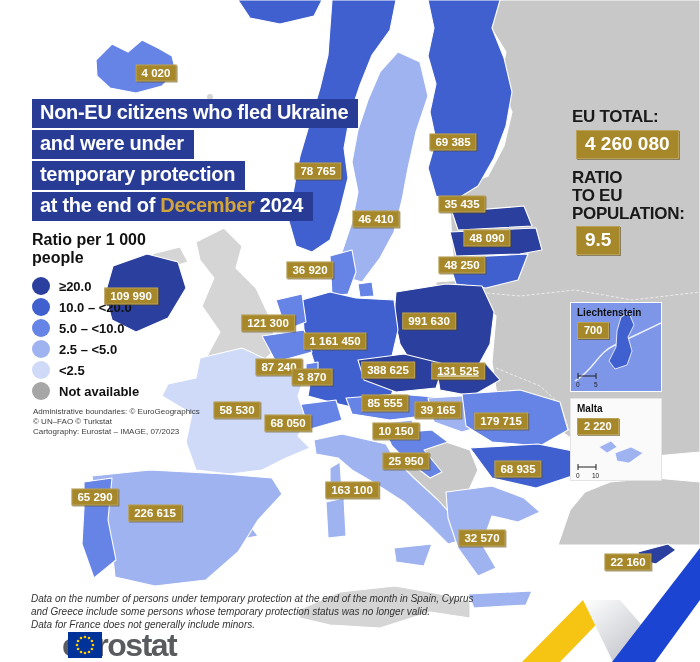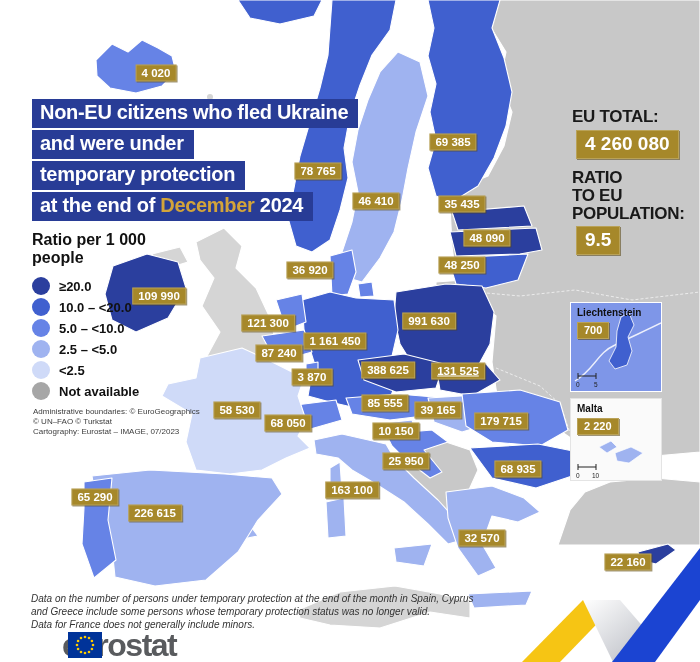--- a/index.html
+++ b/index.html
@@ -207,31 +207,31 @@
       <line x1="25" y1="65" x2="25" y2="71" stroke="#222" stroke-width="1"></line>
       <text x="5" y="79" class="scale-txt">0</text>
       <text x="21" y="79" class="scale-txt">10</text>
     </svg>
     <span class="inset-title">Malta</span>
     <span class="gold-badge">2 220</span>
   </div>
 
   <div id="badges">
       <div class="map-badge" style="left: 156px; top: 73px;">4 020</div>
-      <div class="map-badge" style="left: 131px; top: 296px; margin-left: 28px;">109 990</div>
+      <div class="map-badge" style="left: 131px; top: 296px;">109 990</div>
       <div class="map-badge" style="left: 318px; top: 171px;">78 765</div>
-      <div class="map-badge" style="left: 376px; top: 201px; text-align: right;">46 410</div>
+      <div class="map-badge" style="left: 376px; top: 219px; text-align: right;">46 410</div>
       <div class="map-badge" style="left: 453px; top: 142px;">69 385</div>
       <div class="map-badge" style="left: 462px; top: 204px;">35 435</div>
       <div class="map-badge" style="left: 487px; top: 238px;">48 090</div>
       <div class="map-badge" style="left: 462px; top: 265px;">48 250</div>
       <div class="map-badge" style="left: 310px; top: 270px;">36 920</div>
       <div class="map-badge" style="left: 268px; top: 323px;">121 300</div>
       <div class="map-badge" style="left: 335px; top: 341px;">1 161 450</div>
-      <div class="map-badge" style="left: 279px; top: 353px;">87 240</div>
+      <div class="map-badge" style="left: 279px; top: 367px;">87 240</div>
       <div class="map-badge" style="left: 312px; top: 377px;">3 870</div>
       <div class="map-badge" style="left: 429px; top: 321px;">991 630</div>
       <div class="map-badge" style="left: 388px; top: 370px;">388 625</div>
       <div class="map-badge" style="left: 458px; top: 371px; text-decoration: underline;">131 525</div>
       <div class="map-badge" style="left: 385px; top: 403px;">85 555</div>
       <div class="map-badge" style="left: 438px; top: 410px;">39 165</div>
       <div class="map-badge" style="left: 288px; top: 423px;">68 050</div>
       <div class="map-badge" style="left: 237px; top: 410px;">58 530</div>
       <div class="map-badge" style="left: 396px; top: 431px;">10 150</div>
       <div class="map-badge" style="left: 406px; top: 461px;">25 950</div>

